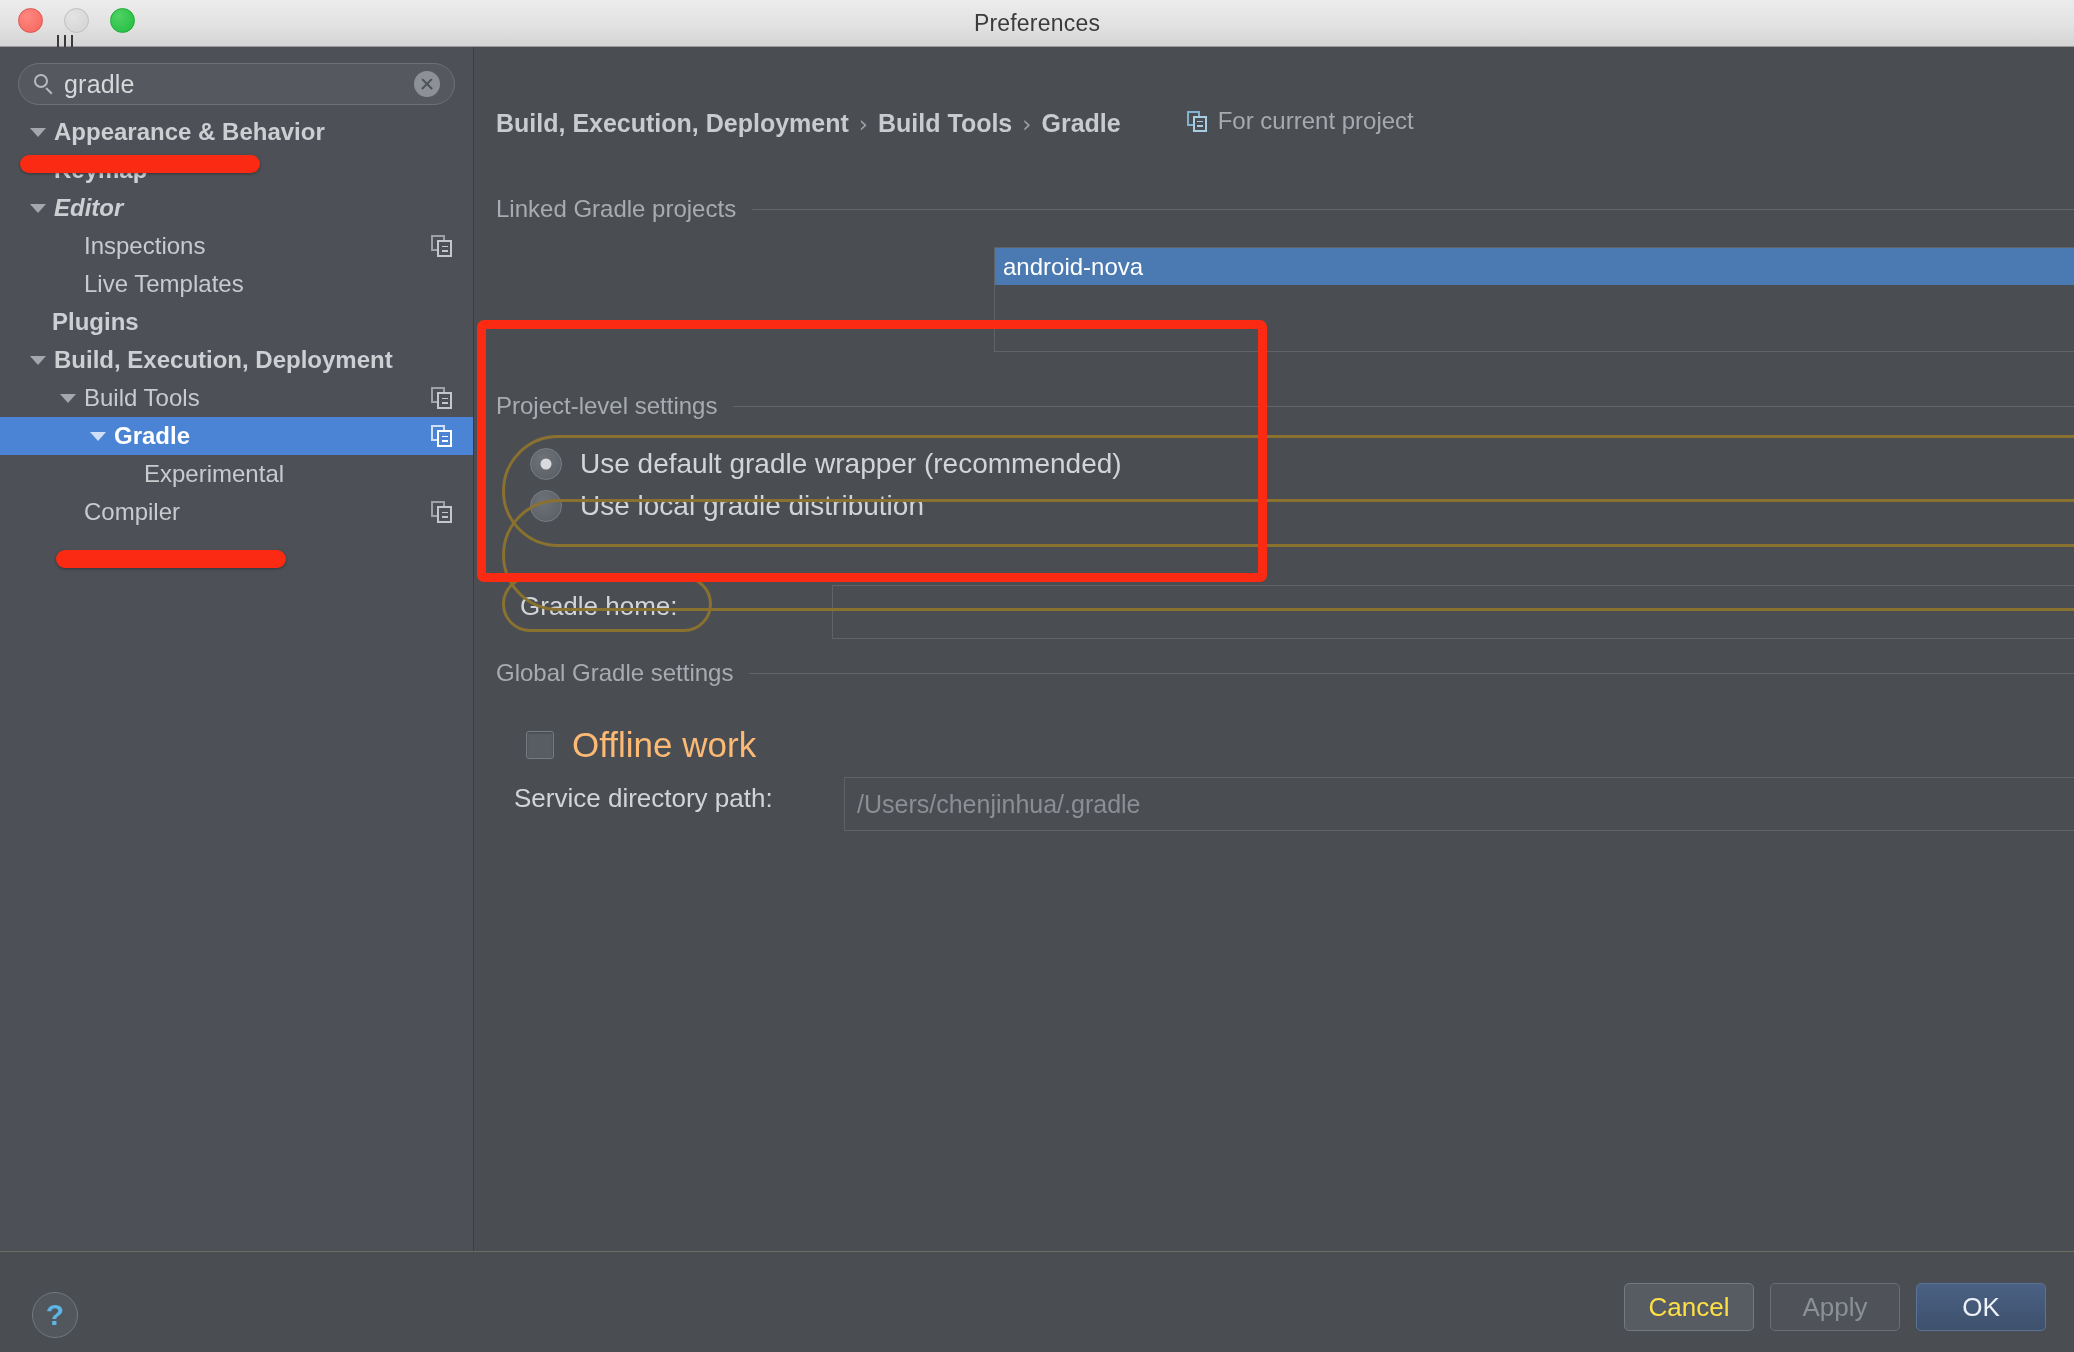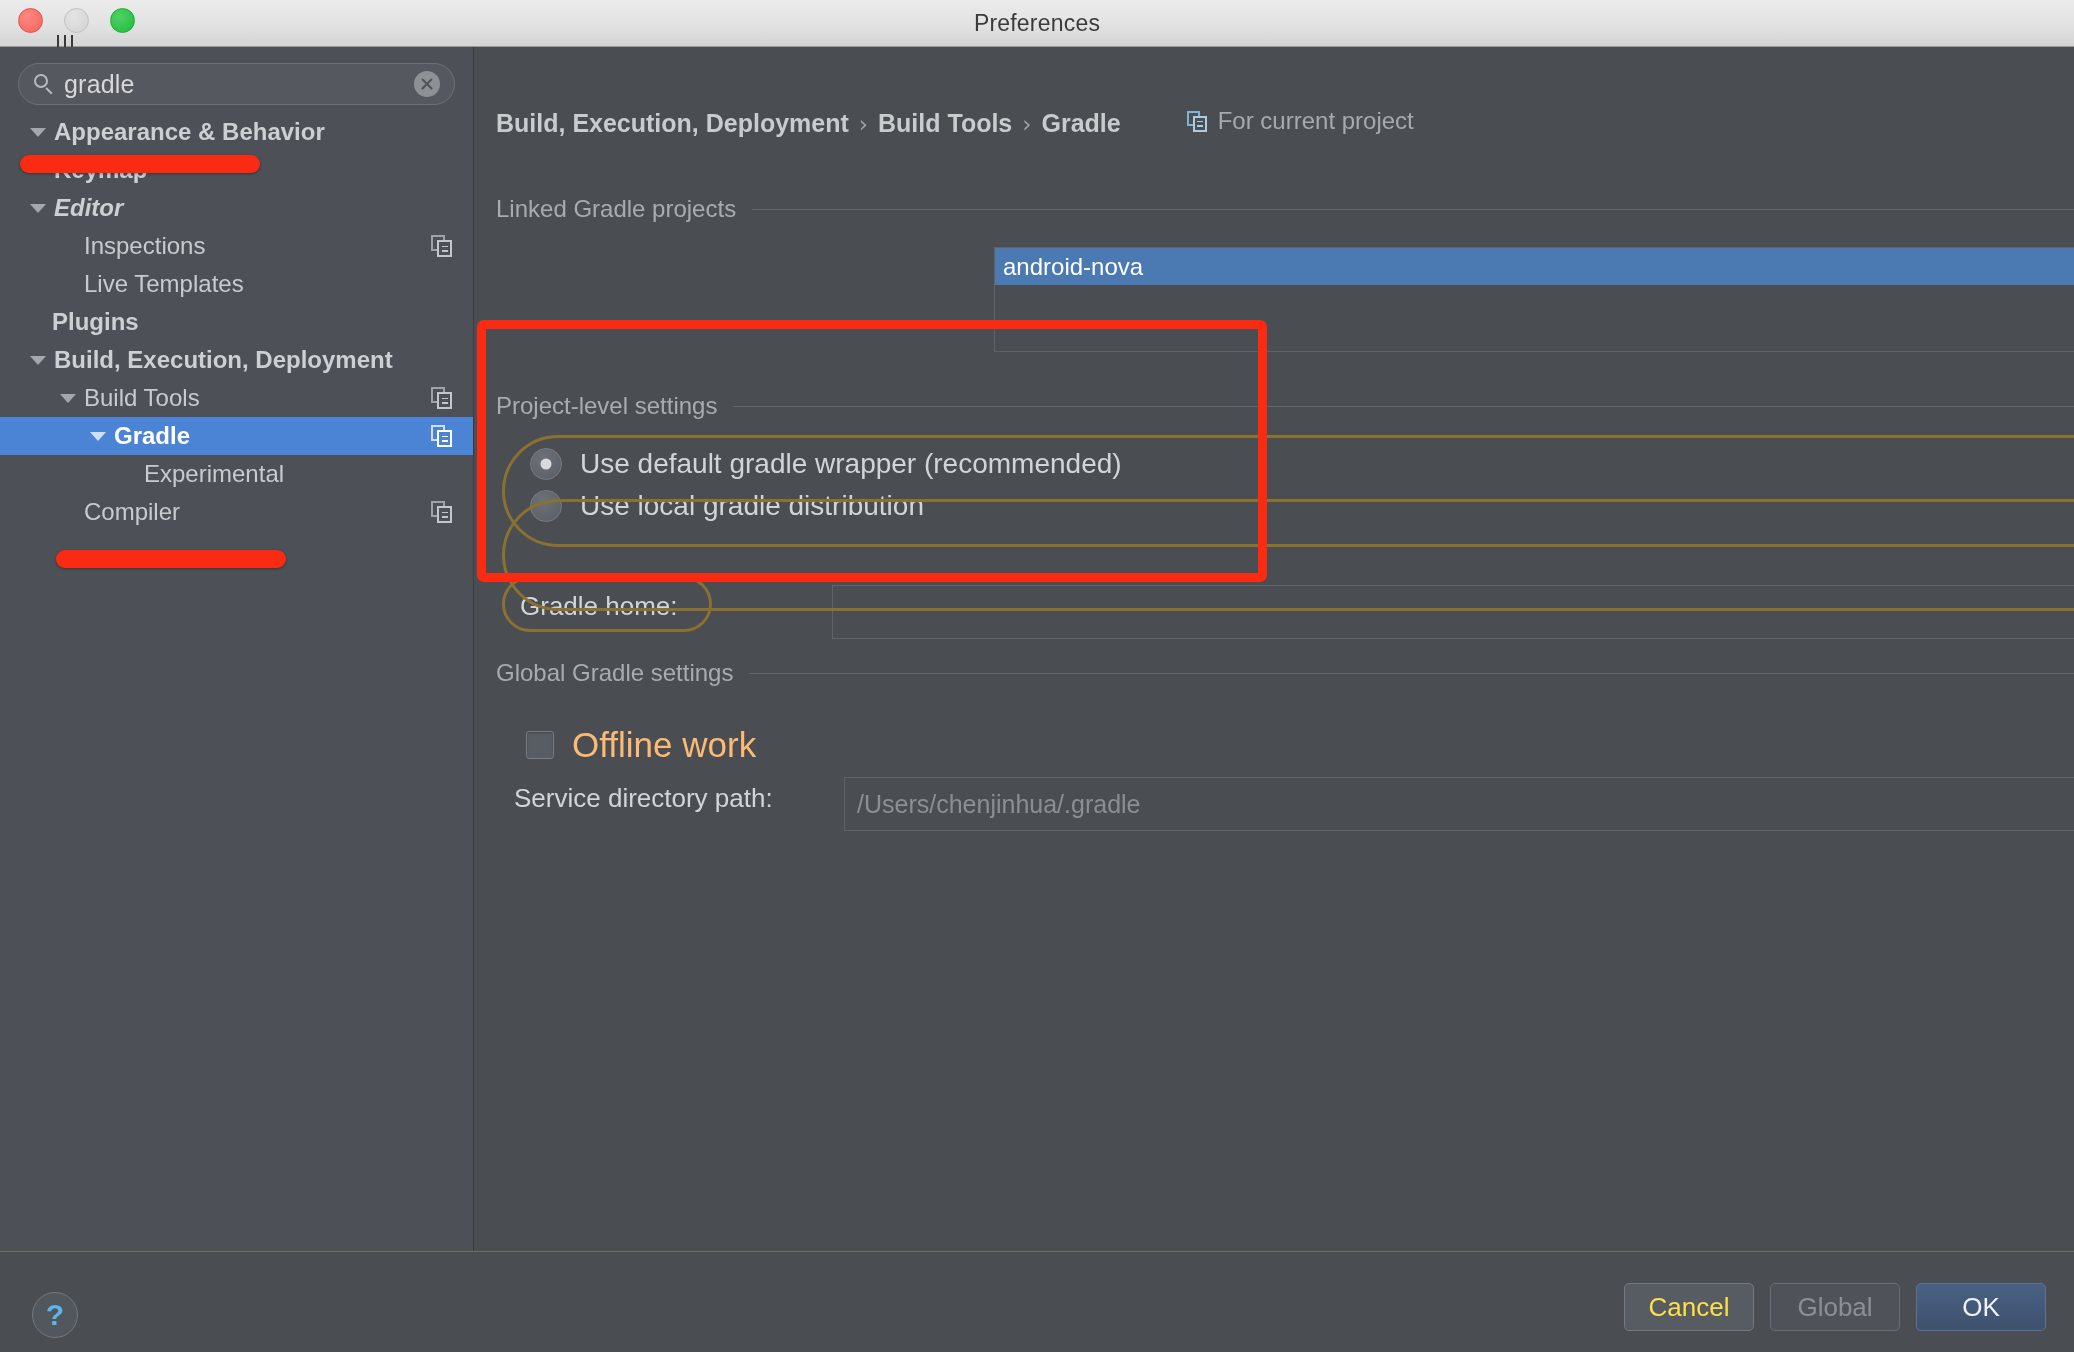--- a/index.html
+++ b/index.html
@@ -379,16 +379,16 @@
   </div>
 
   <div class="redbox" style="left:477px; top:320px; width:790px; height:262px;"></div>
 
   <div class="sb-seam"></div>
   <div class="footer"></div>
 
   <div class="help-btn">?</div>
 
   <div class="btn cancel" style="left:1624px; top:1283px; width:130px;">Cancel</div>
-  <div class="btn apply" style="left:1770px; top:1283px; width:130px;">Global</div>
+  <div class="btn apply" style="left:1770px; top:1283px; width:130px;">Apply</div>
   <div class="btn ok" style="left:1916px; top:1283px; width:130px;">OK</div>
 
 </div>
 
 </body></html>

